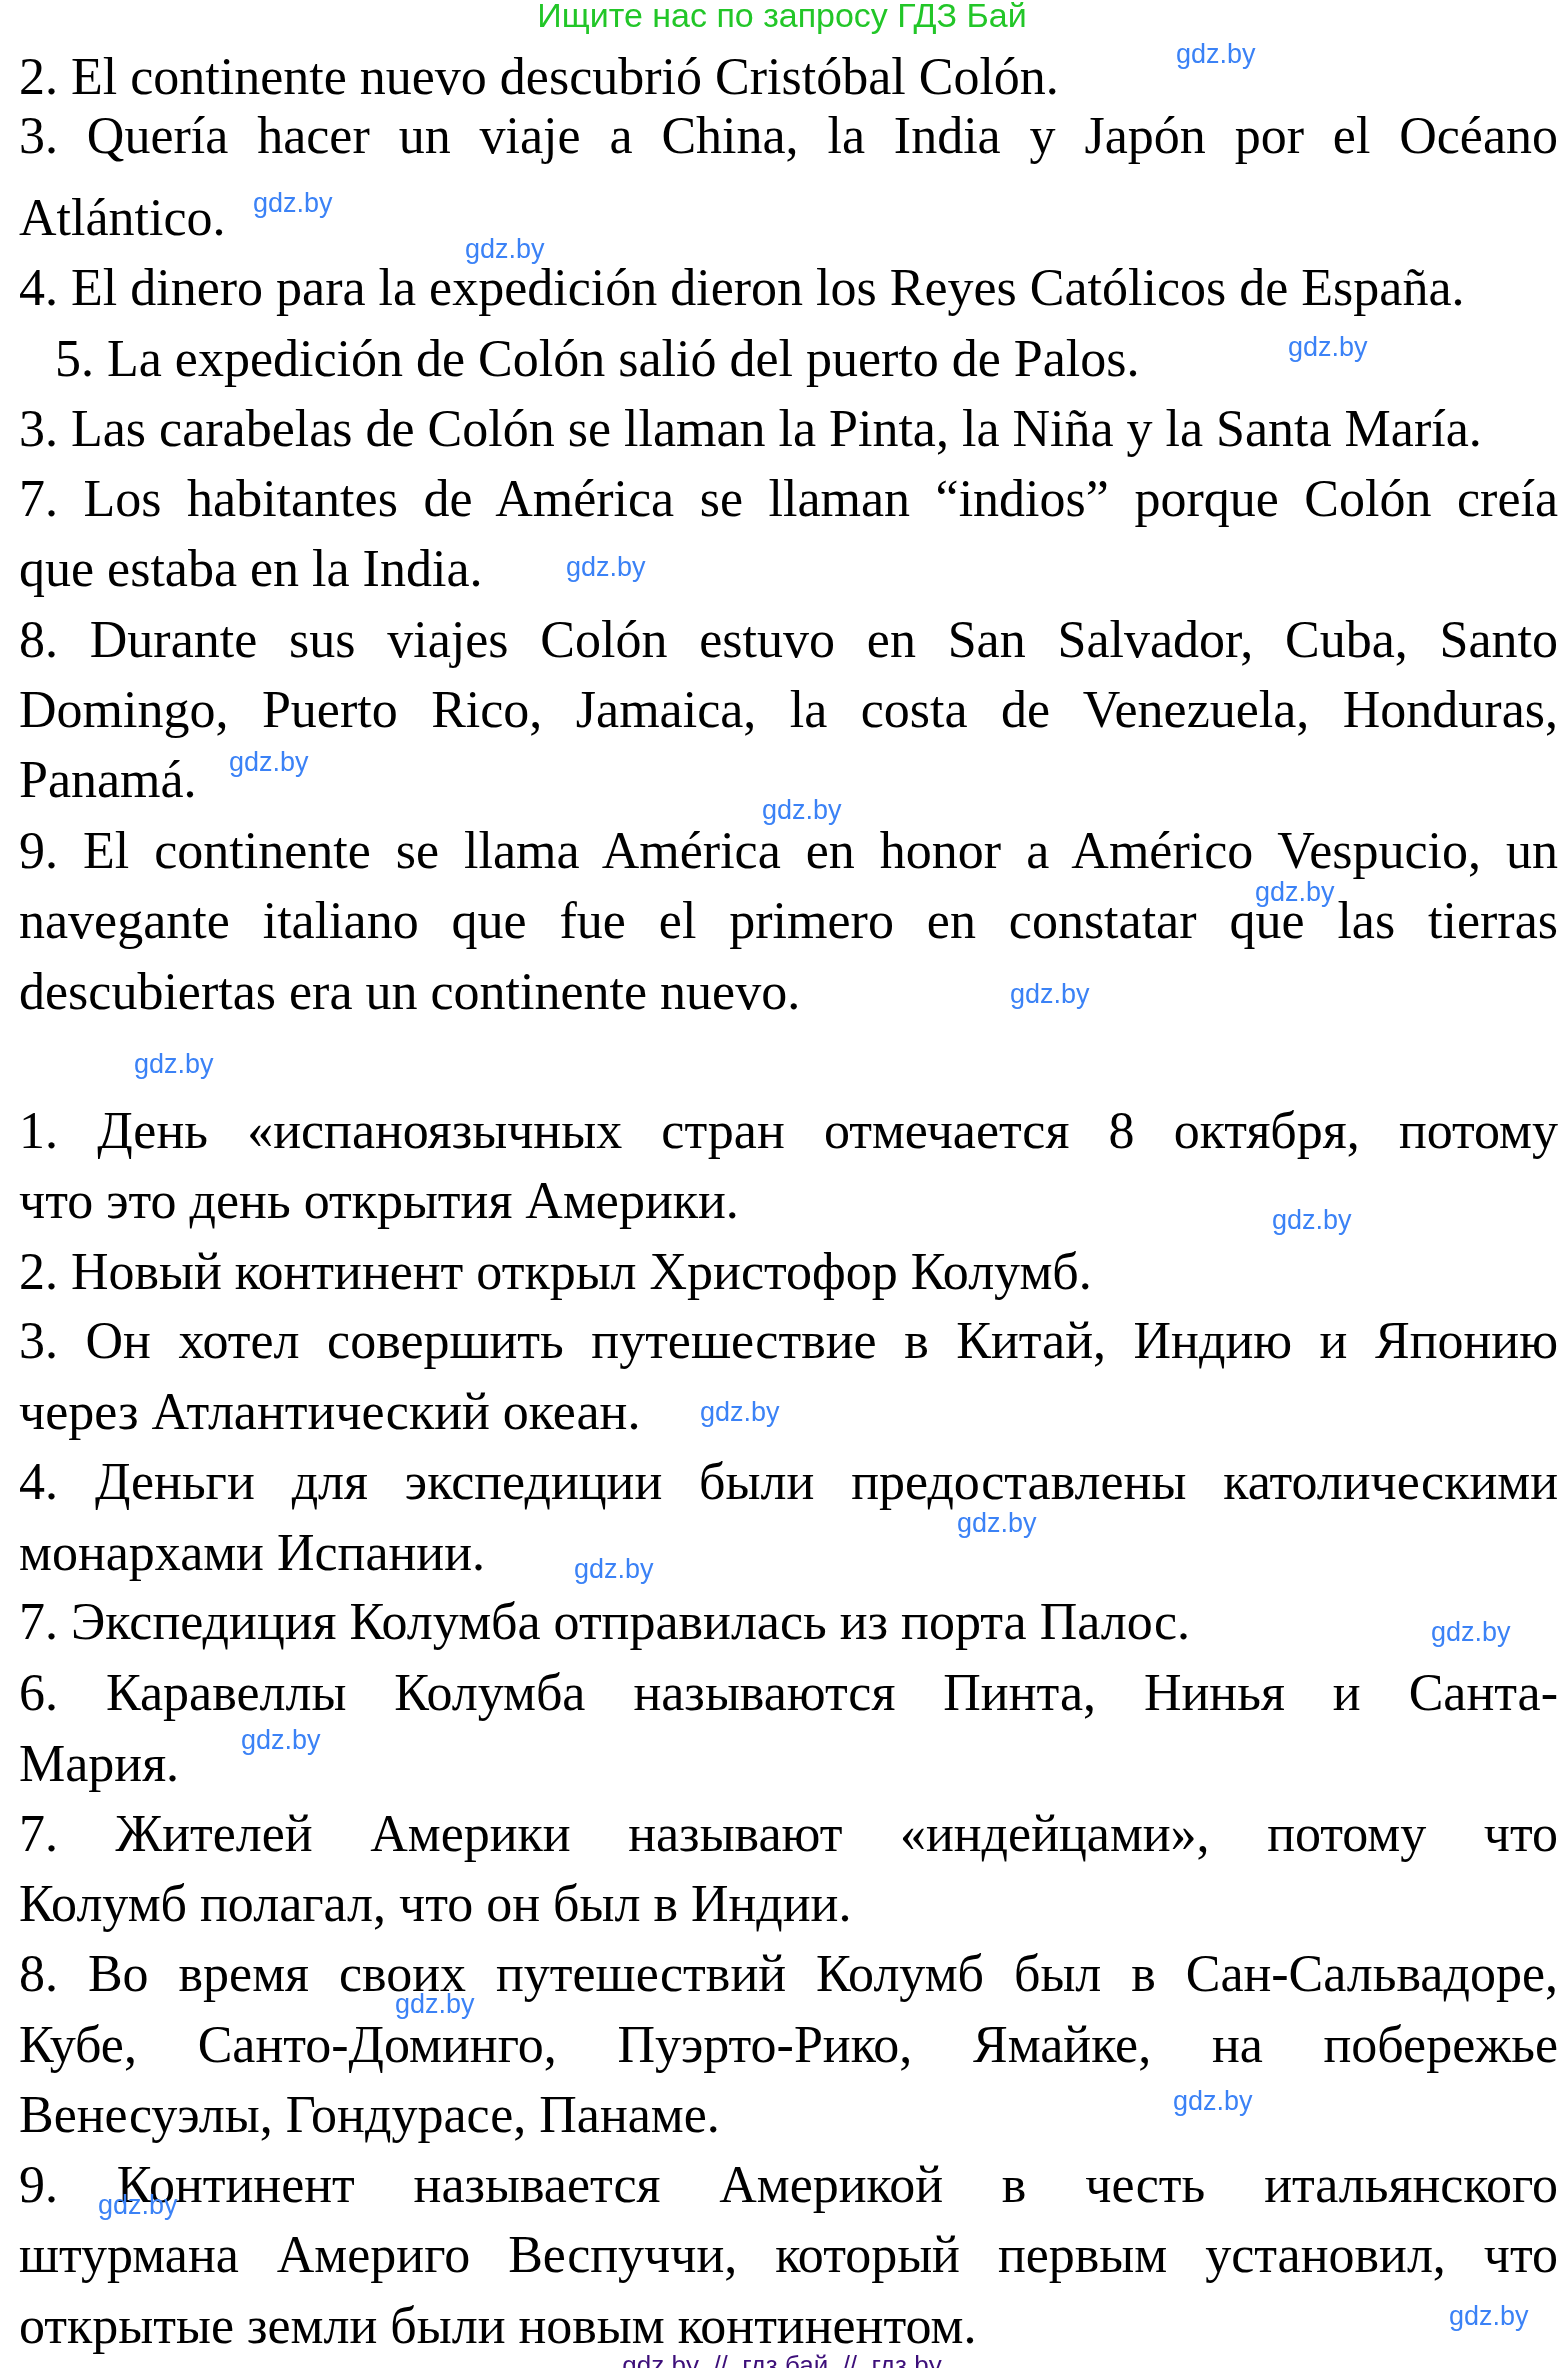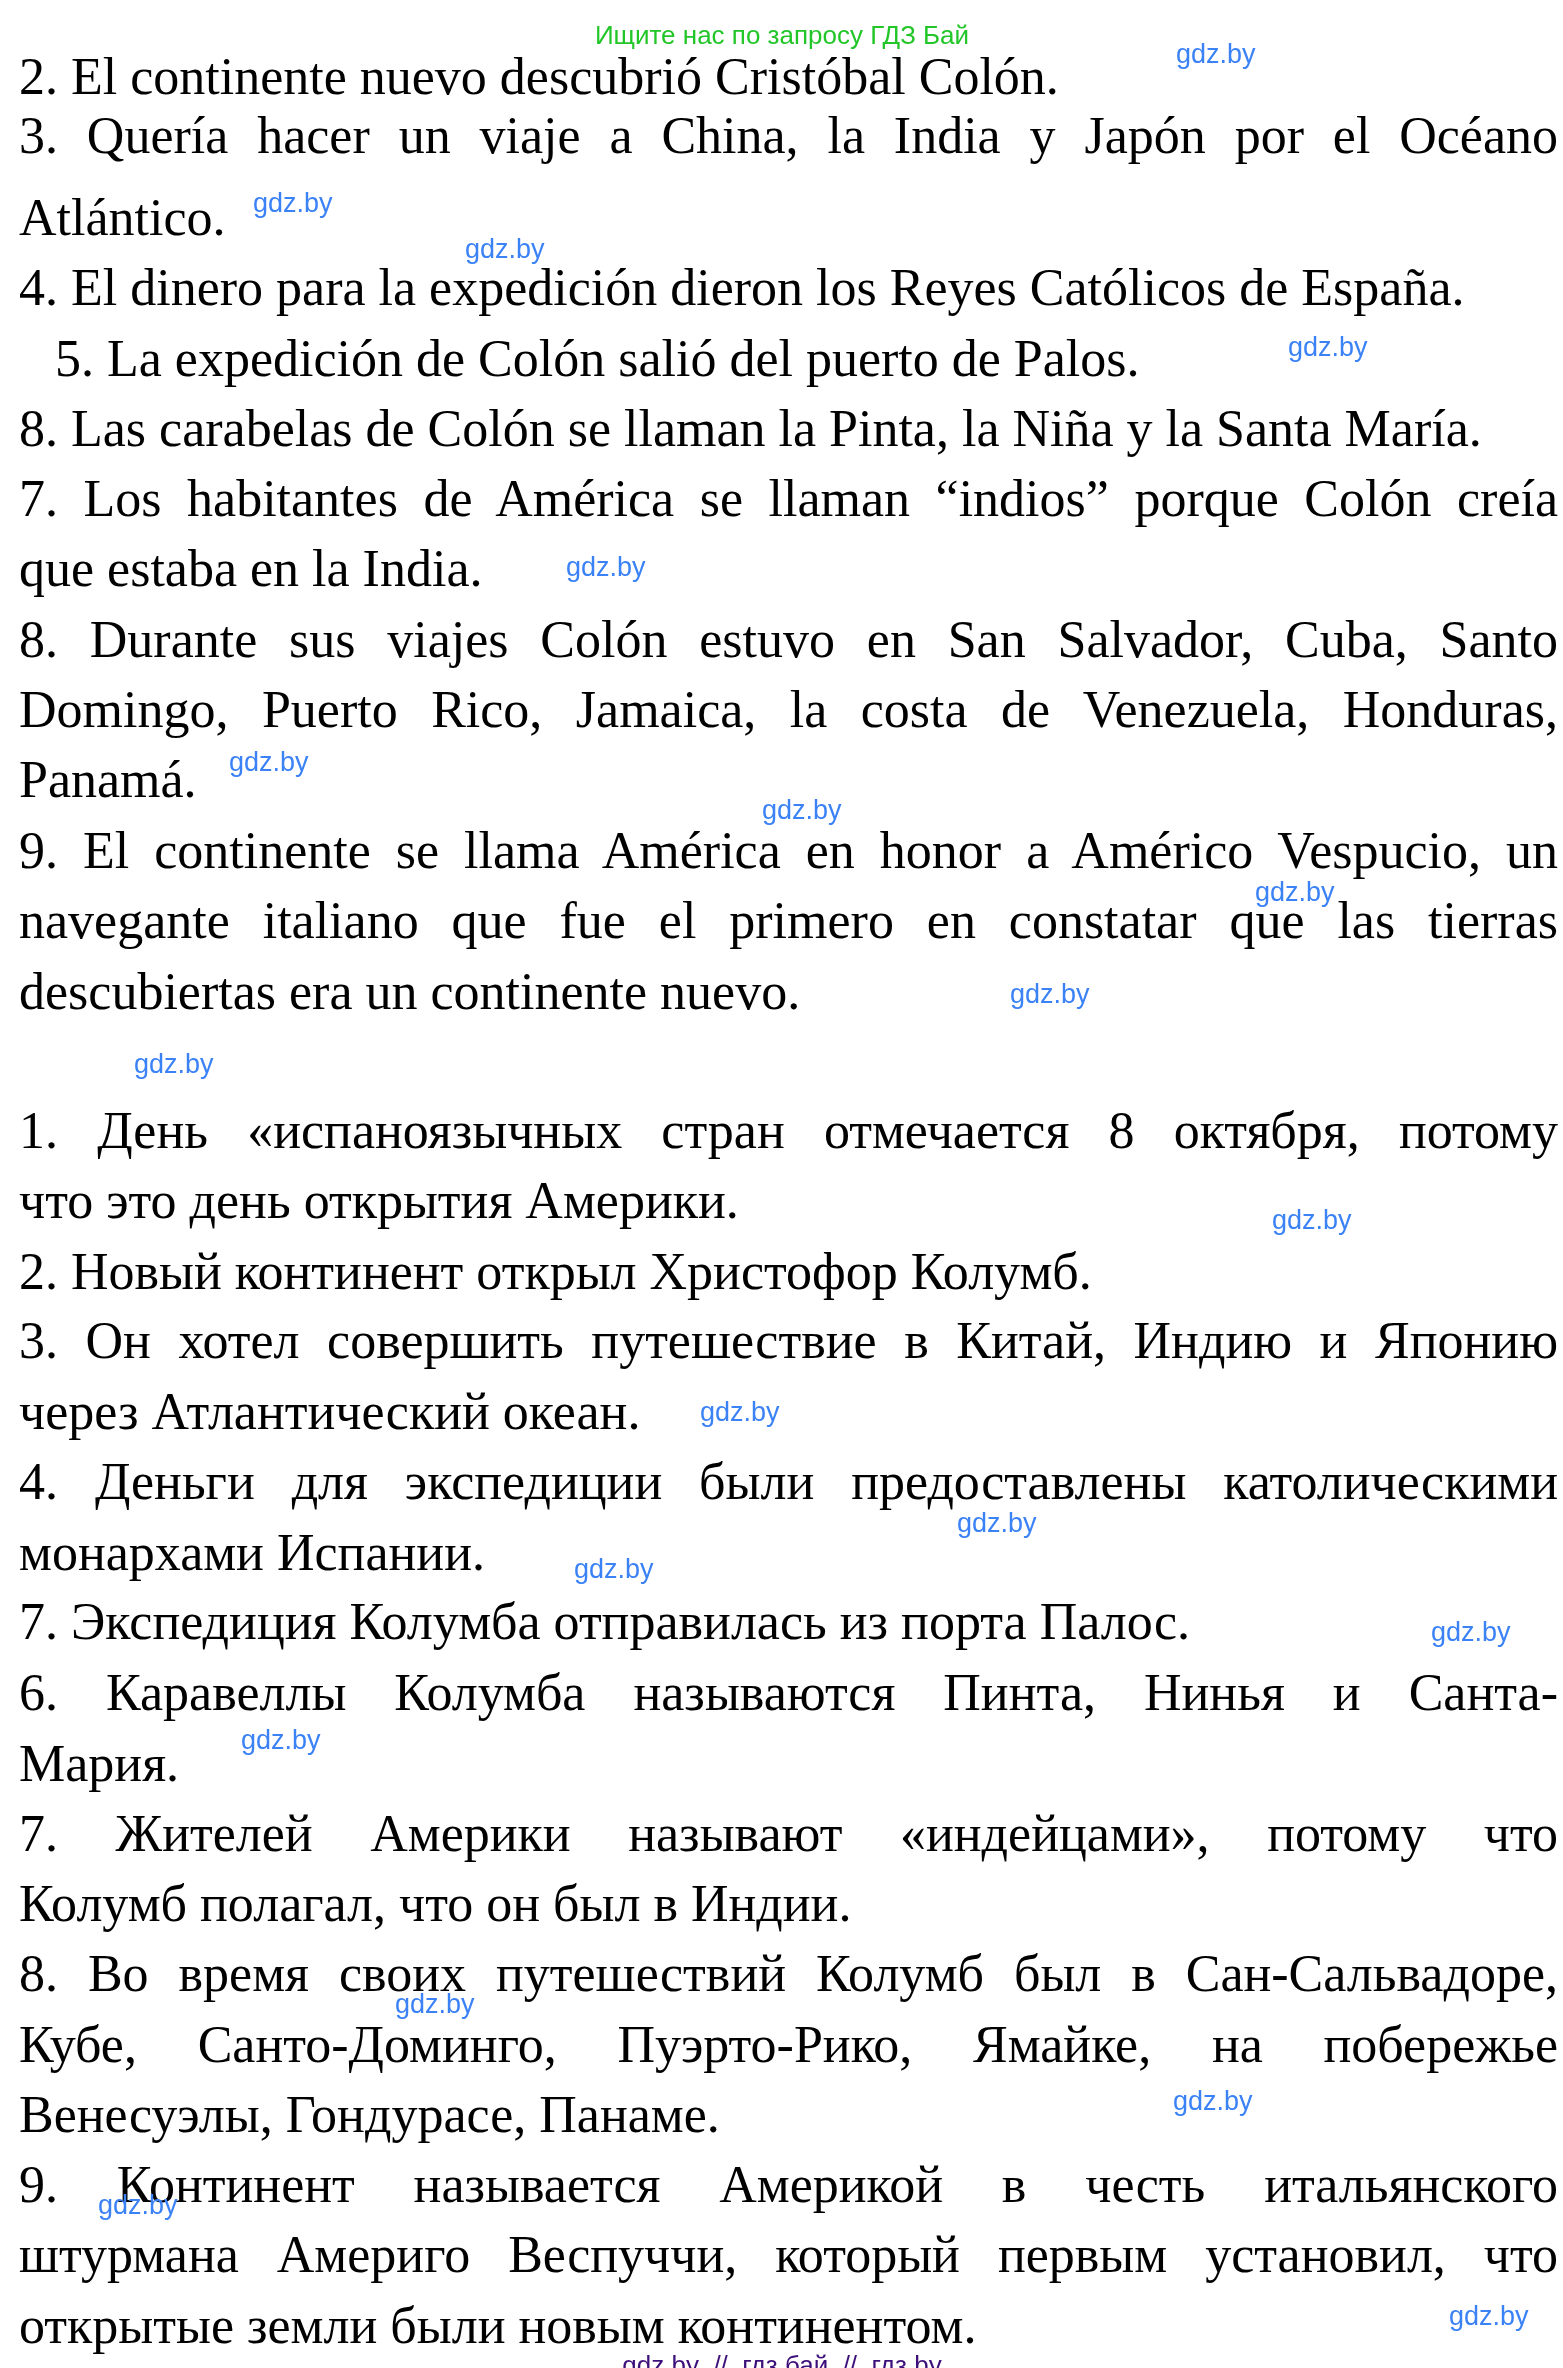--- a/index.html
+++ b/index.html
@@ -1,21 +1,20 @@
 <!DOCTYPE html>
 <html><head>
 <meta charset="utf-8">
 <style>
   html, body { margin: 0; padding: 0; background: #ffffff; }
   body { width: 1564px; height: 2369px; position: relative; overflow: hidden; }
   .header {
     position: absolute; top: 0; left: 0; width: 1564px; text-align: center;
-    font-family: "Liberation Sans", sans-serif; font-size: 26px; line-height: 31px;
+    font-family: "Liberation Sans", sans-serif; font-size: 34px; line-height: 31px;
     color: #22c628;
-    margin-top: 20px;
   }
   .footer {
     position: absolute; top: 2351px; left: 0; width: 1564px; text-align: center;
     font-family: "Liberation Sans", sans-serif; font-size: 26px; line-height: 29px;
     color: #3d0f7a; white-space: pre;
   }
   .line {
     position: absolute; left: 19px; width: 1539px;
     font-family: "Liberation Serif", serif; font-size: 52px; line-height: 57px;
     color: #000000; white-space: nowrap;
@@ -30,21 +29,21 @@
 <body>
 
 <div class="header">Ищите нас по запросу ГДЗ Бай</div>
 
 <div>
   <div class="line" style="top:48px;">2. El continente nuevo descubrió Cristóbal Colón.</div>
   <div class="line justify" style="top:107px;">3. Quería hacer un viaje a China, la India y Japón por el Océano</div>
   <div class="line" style="top:189px;">Atlántico.</div>
   <div class="line" style="top:259px;">4. El dinero para la expedición dieron los Reyes Católicos de España.</div>
   <div class="line" style="top:330px;margin-left:36px;">5. La expedición de Colón salió del puerto de Palos.</div>
-  <div class="line" style="top:400px;">8. Las carabelas de Colón se llaman la Pinta, la Niña y la Santa María.</div>
+  <div class="line" style="top:400px;">3. Las carabelas de Colón se llaman la Pinta, la Niña y la Santa María.</div>
   <div class="line justify" style="top:470px;">7. Los habitantes de América se llaman “indios” porque Colón creía</div>
   <div class="line" style="top:540px;">que estaba en la India.</div>
   <div class="line justify" style="top:611px;">8. Durante sus viajes Colón estuvo en San Salvador, Cuba, Santo</div>
   <div class="line justify" style="top:681px;">Domingo, Puerto Rico, Jamaica, la costa de Venezuela, Honduras,</div>
   <div class="line" style="top:751px;">Panamá.</div>
   <div class="line justify" style="top:822px;">9. El continente se llama América en honor a Américo Vespucio, un</div>
   <div class="line justify" style="top:892px;">navegante italiano que fue el primero en constatar que las tierras</div>
   <div class="line" style="top:963px;">descubiertas era un continente nuevo.</div>
 </div>
 

